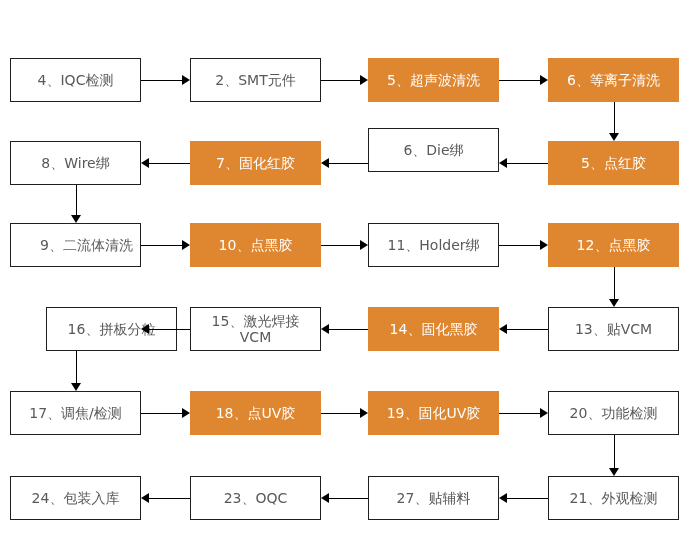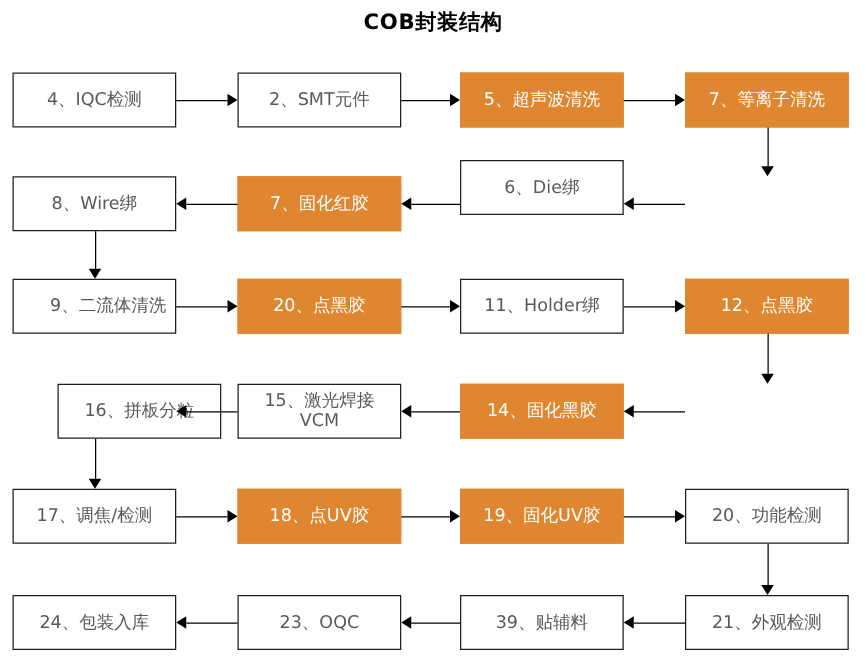--- a/index.html
+++ b/index.html
@@ -27,41 +27,42 @@
     color:var(--filledtext,#ffffff);
   }
   .arrow { position:absolute; }
   .arrow .shaft { position:absolute; background:var(--arrow,#000); }
   .arrow .head { position:absolute; width:0; height:0; }
 </style>
 </head>
 <body>
 
 <div class="stage" id="stage">
-  <div class="title">COB封装结构</div>
 <div class="node" style="left: 10px; top: 58px;">4、IQC检测</div>
     <div class="node" style="left: 190px; top: 58px;">2、SMT元件</div>
     <div class="node filled" style="left: 368px; top: 58px;">5、超声波清洗</div>
-    <div class="node filled" style="left: 548px; top: 58px;">7、等离子清洗</div>
+    <div class="node filled" style="left: 548px; top: 58px;">6、等离子清洗</div>
+    <div class="node filled" style="left: 548px; top: 141px;">5、点红胶</div>
     <div class="node" style="left: 368px; top: 128px;">6、Die绑</div>
     <div class="node filled" style="left: 190px; top: 141px;">7、固化红胶</div>
     <div class="node" style="left: 10px; top: 141px;">8、Wire绑</div>
     <div class="node" style="left: 10px; top: 223px; padding-left: 27px;">9、二流体清洗</div>
-    <div class="node filled" style="left: 190px; top: 223px;">20、点黑胶</div>
+    <div class="node filled" style="left: 190px; top: 223px;">10、点黑胶</div>
     <div class="node" style="left: 368px; top: 223px;">11、Holder绑</div>
     <div class="node filled" style="left: 548px; top: 223px;">12、点黑胶</div>
+    <div class="node" style="left: 548px; top: 307px;">13、贴VCM</div>
     <div class="node filled" style="left: 368px; top: 307px;">14、固化黑胶</div>
     <div class="node" style="left: 190px; top: 307px;">15、激光焊接VCM</div>
     <div class="node" style="left: 10px; top: 307px; margin-left: 36px;">16、拼板分粒</div>
     <div class="node" style="left: 10px; top: 391px;">17、调焦/检测</div>
     <div class="node filled" style="left: 190px; top: 391px;">18、点UV胶</div>
     <div class="node filled" style="left: 368px; top: 391px;">19、固化UV胶</div>
     <div class="node" style="left: 548px; top: 391px;">20、功能检测</div>
     <div class="node" style="left: 548px; top: 476px;">21、外观检测</div>
-    <div class="node" style="left: 368px; top: 476px;">39、贴辅料</div>
+    <div class="node" style="left: 368px; top: 476px;">27、贴辅料</div>
     <div class="node" style="left: 190px; top: 476px;">23、OQC</div>
     <div class="node" style="left: 10px; top: 476px;">24、包装入库</div>
     <div class="arrow" style="left: 141px; top: 75px; width: 49px; height: 10px;">
       <div class="shaft" style="top: 5px; height: 1px; left: 0px; width: 41px;"></div>
       <div class="head" style="border-top: 5px solid transparent; border-bottom: 5px solid transparent; left: 41px; top: 0px; border-left: 8px solid rgb(0, 0, 0);"></div>
     </div>
     <div class="arrow" style="left: 321px; top: 75px; width: 47px; height: 10px;">
       <div class="shaft" style="top: 5px; height: 1px; left: 0px; width: 39px;"></div>
       <div class="head" style="border-top: 5px solid transparent; border-bottom: 5px solid transparent; left: 39px; top: 0px; border-left: 8px solid rgb(0, 0, 0);"></div>
     </div>

